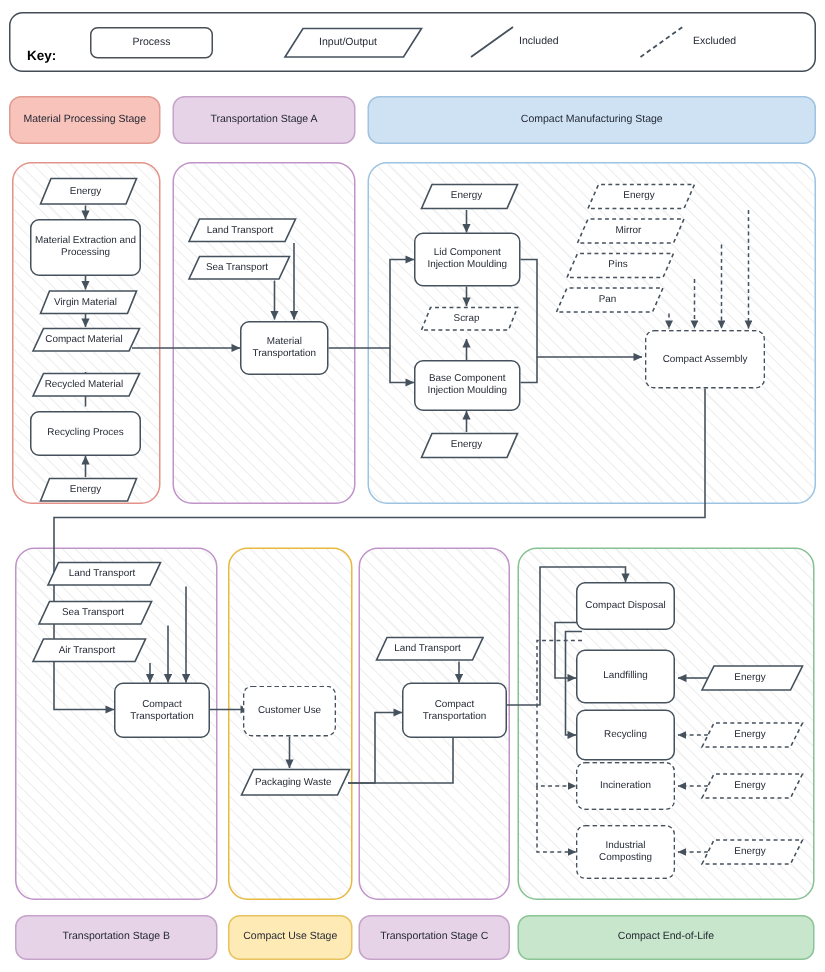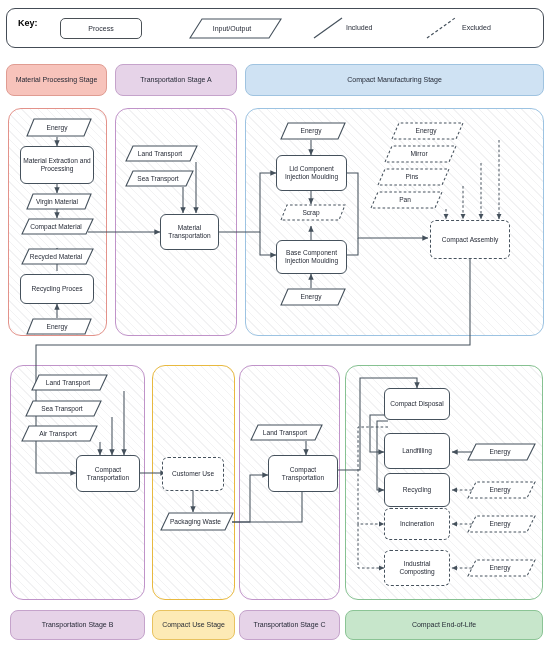--- a/index.html
+++ b/index.html
@@ -5,21 +5,21 @@
   html,body{margin:0;padding:0;background:#ffffff;}
   body{width:550px;height:648px;position:relative;overflow:hidden;
        font-family:"Liberation Sans","DejaVu Sans",sans-serif;
        color:#1f2430;font-size:7px;-webkit-font-smoothing:antialiased;}
 
   .abs{position:absolute;box-sizing:border-box;}
 
   
   #key-panel{left:6px;top:8px;width:538px;height:40px;border:1.2px solid #444c56;
              border-radius:9px;background:#fff;}
-  #key-label{left:18px;top:18px;font-size:9px;font-weight:bold;color:#000;}
+  #key-label{left:18px;top:32px;font-size:9px;font-weight:bold;color:#000;}
   .key-proc{border:1.1px solid #4a5056;border-radius:5px;background:#fff;
             display:flex;align-items:center;justify-content:center;}
   .key-io{background:#fff;display:flex;align-items:center;justify-content:center;}
 
   
   .stage-pill{border-radius:8px;display:flex;align-items:center;justify-content:center;
               text-align:center;font-size:7px;line-height:1.2;padding:0 4px;}
 
   
   .stage-box{border-radius:13px;}

